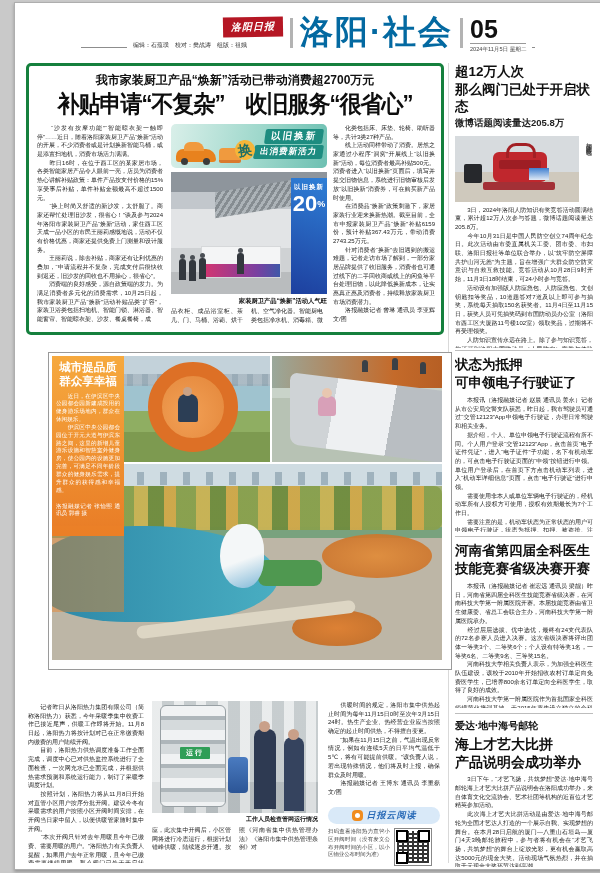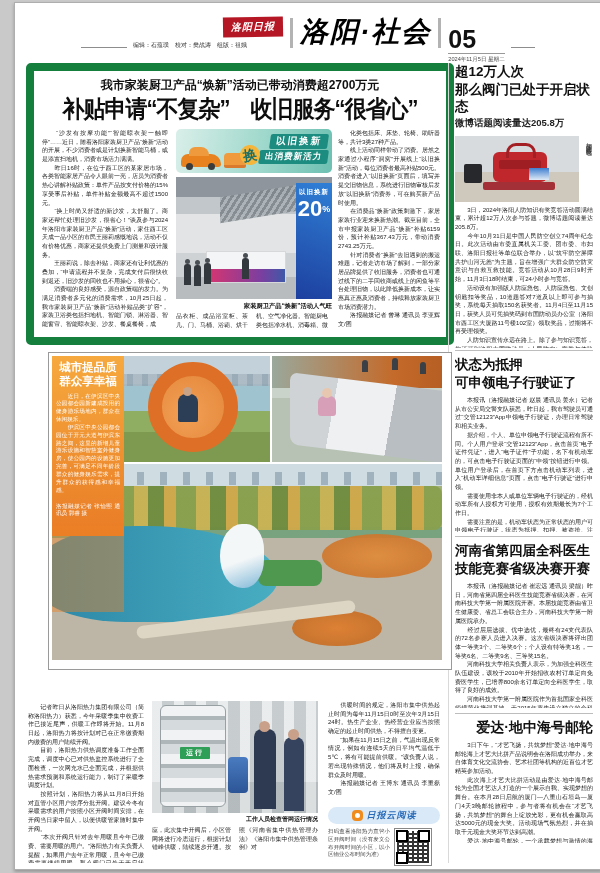--- a/index.html
+++ b/index.html
@@ -10,26 +10,26 @@
   .txt{font-size:6px;line-height:1.45;text-align:justify;color:#1c1c1c;white-space:pre-line;overflow:hidden;}
   .wtxt{font-size:5.6px;line-height:1.4;text-align:justify;color:#fff;white-space:pre-line;overflow:hidden;}
   
   .head-rule{top:44px;left:66px;width:454px;height:1px;background:#8d8d8d;}
   .masthead{top:14px;left:112px;background:#fff;padding:0 6px;display:flex;align-items:flex-start;gap:7px;}
   .brandcol{width:150px;display:flex;flex-direction:column;align-items:flex-end;}
   .brandbox{width:60px;height:20px;background:#b51724;color:#fff;font-size:10px;font-weight:bold;
     font-style:italic;text-align:center;line-height:20px;letter-spacing:1px;transform:rotate(-1deg);}
   .credits{font-size:6px;color:#333;margin-top:4px;white-space:nowrap;align-self:flex-start;}
   .vdiv{width:3px;height:30px;background:#b3b3b3;margin-top:1px;}
-  .section-title{font-size:28px;font-weight:900;color:#000000;letter-spacing:2px;line-height:30px;white-space:nowrap;font-style:italic;}
-  .pagecol{display:flex;flex-direction:column;margin-top:10px;}
+  .section-title{font-size:33px;font-weight:900;color:#0369a1;letter-spacing:2px;line-height:30px;white-space:nowrap;}
+  .pagecol{display:flex;flex-direction:column;}
   .pno{font-size:25px;font-weight:900;color:#111;line-height:24px;}
   .pdate{font-size:5.6px;color:#444;border-top:1px solid #999;margin-top:2px;padding-top:2px;white-space:nowrap;}
   
-  .mainbox{left:11px;top:60px;width:412px;height:266px;border:8px solid #15803d;border-radius:5px;background:#fff;}
+  .mainbox{left:11px;top:60px;width:412px;height:266px;border:3px solid #15803d;border-radius:5px;background:#fff;}
   .kicker{top:6px;left:0;width:100%;text-align:center;font-size:12px;font-weight:bold;color:#111;}
   .headline{top:23px;left:0;width:100%;text-align:center;font-size:22px;font-weight:900;color:#0d0d0d;
     letter-spacing:-1px;transform:scaleY(1.08);}
   
   .banner{left:142px;top:58px;width:156px;height:44px;border-radius:5px;overflow:hidden;
     background:linear-gradient(100deg,#d9efe9 0%,#9fd8cc 55%,#6dc0b2 100%);}
   .car{left:5px;bottom:6px;width:40px;height:13px;background:#e8821e;border-radius:7px 10px 3px 3px;}
   .car:before{content:"";position:absolute;left:8px;top:-7px;width:20px;height:9px;background:#f09a3e;border-radius:6px 8px 0 0;}
   .wheel{bottom:3px;width:7px;height:7px;background:#3b3b3b;border-radius:50%;}
   .sofa{left:48px;bottom:5px;width:22px;height:12px;background:#f09a3e;border-radius:4px 4px 2px 2px;border-bottom:3px solid #d97a2e;}
@@ -54,21 +54,21 @@
   .person:before{content:"";position:absolute;left:1px;top:-5px;width:5px;height:5px;border-radius:50%;background:#4a4f55;}
   .mcaption{left:142px;top:231px;width:156px;font-size:6.3px;font-weight:bold;color:#111;text-align:right;}
   .col1{left:8px;top:58px;width:126px;height:202px;}
   .col3{left:304px;top:58px;width:102px;height:202px;}
   .col2b{left:142px;top:241px;width:152px;height:20px;column-count:2;column-gap:8px;}
   
   .vrule{left:433px;top:60px;width:1px;height:800px;background:#d9d9d9;}
   .sb{left:440px;width:138px;overflow:hidden;}
   .sb-title{font-size:13.5px;font-weight:900;color:#0f0f0f;line-height:1.3;white-space:pre-line;}
   .sb-sub{font-size:9.5px;font-weight:bold;color:#222;margin-top:1px;}
-  .sb-kicker{font-size:14px;font-weight:bold;color:#111;text-align:right;}
+  .sb-kicker{font-size:10px;font-weight:bold;color:#111;}
   .sep{left:440px;width:138px;height:1px;background:#bdbdbd;}
   
   .kitphoto{position:relative;margin-top:6px;width:138px;height:66px;}
   .kitimg{position:absolute;left:0;top:0;width:124px;height:66px;overflow:hidden;
     background:linear-gradient(180deg,#d7dbde 0 55%,#cfc9bd 55%);}
   .kitbag{position:absolute;left:38px;top:16px;width:54px;height:30px;background:#c0272d;border-radius:6px;}
   .kitbag:before{content:"";position:absolute;left:13px;top:-9px;width:24px;height:12px;border:3px solid #a31f24;
     border-bottom:none;border-radius:10px 10px 0 0;}
   .kitbag:after{content:"";position:absolute;left:6px;top:8px;width:42px;height:9px;background:#9e1e24;border-radius:2px;}
   .kitcam{position:absolute;left:9px;top:28px;width:18px;height:19px;background:#26282c;border-radius:2px;}
@@ -241,20 +241,22 @@
 技能竞赛省级决赛开赛</div>
     <div class="txt" style="margin-top:5px;height:126px;">　　本报讯（洛报融媒记者 崔宏远 通讯员 梁靓）昨日，河南省第四届全科医生技能竞赛省级决赛，在河南科技大学第一附属医院开赛。本届技能竞赛由省卫生健康委、省总工会联合主办，河南科技大学第一附属医院承办。
 　　经过层层选拔、优中选优，最终有24支代表队的72名参赛人员进入决赛。这次省级决赛将评出团体一等奖3个、二等奖6个；个人设有特等奖1名，一等奖6名、二等奖9名、三等奖15名。
 　　河南科技大学相关负责人表示，为加强全科医生队伍建设，该校于2010年开始招收农村订单定向免费医学生，已培养800余名订单定向全科医学生，取得了良好的成效。
 　　河南科技大学第一附属医院作为首批国家全科医师规范化培训基地，于2015年率先设立独立的全科医学科病房、全科门诊和全科教研室，为培育壮大全省全科医学人才、促进基层医疗服务能力提升做出了积极贡献。</div>
   </div>
   <div class="abs sep" style="top:710px;"></div>
 
   <div class="abs sb" style="top:716px;height:148px;">
     <div class="sb-kicker">爱达·地中海号邮轮</div>
+    <div class="sb-title" style="margin-top:2px;font-size:14px;">海上才艺大比拼
+产品说明会成功举办</div>
     <div class="txt" style="margin-top:4px;height:102px;">　　3日下午，“才艺飞扬，共筑梦想”爱达·地中海号邮轮海上才艺大比拼产品说明会在洛阳成功举办，来自体育文化交流协会、艺术社团等机构的近百位才艺精英参加活动。
 　　此次海上才艺大比拼活动是由爱达·地中海号邮轮为全国才艺达人打造的一个展示自我、实现梦想的舞台。在本月28日启航的厦门—八重山石垣岛—厦门4天3晚邮轮旅程中，参与者将有机会在“才艺飞扬，共筑梦想”的舞台上绽放光彩，更有机会赢取高达5000元的现金大奖。活动现场气氛热烈，并在抽取千元现金大奖环节达到高潮。
 　　爱达·地中海号邮轮，一个承载梦想与激情的海洋舞台，期待每一位才艺达人的精彩绽放。让我们携手共进，一同扬帆太平洋，在蔚蓝的大海上书写旅行传奇！（张梦格）</div>
   </div>
 
   <div class="abs parkbox">
     <div class="parkin">
       <div class="abs orangepanel">
         <div class="parktitle">城市提品质
 群众享幸福</div>

